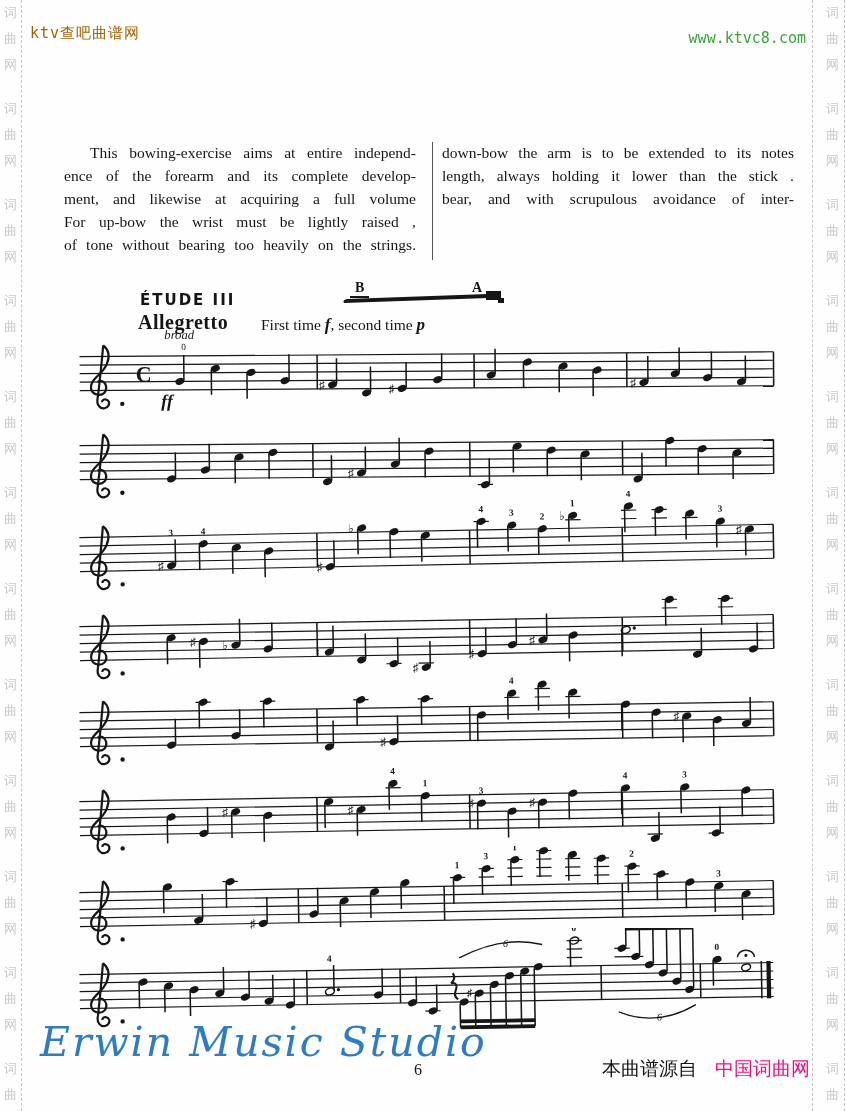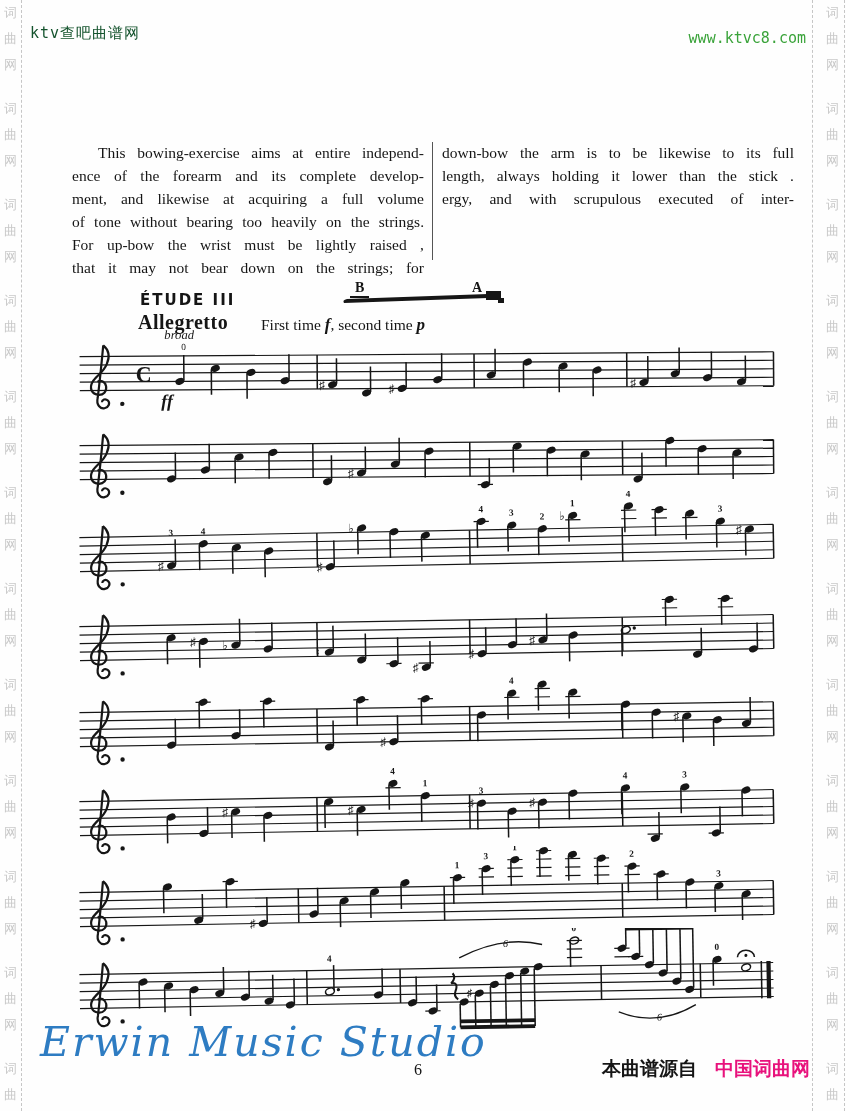--- a/index.html
+++ b/index.html
@@ -16,21 +16,21 @@
   
   .site-left{position:absolute;left:30px;top:24px;font-family:"DejaVu Sans Mono",monospace;
              font-size:15px;letter-spacing:1px;}
   .site-right{position:absolute;right:40px;top:29px;font-family:"DejaVu Sans Mono",monospace;
               font-size:15px;}
   
   .title{position:absolute;left:40px;width:766px;top:74px;text-align:center;
          font-weight:bold;font-size:18px;word-spacing:3px;letter-spacing:.4px;}
   
   .col{position:absolute;top:141px;width:352px;font-size:15.5px;line-height:23px;word-spacing:1.5px;}
-  .col-left{left:72px;}
+  .col-left{left:64px;}
   .col-right{left:442px;}
   .pline{text-align:justify;text-align-last:justify;white-space:nowrap;
          text-align-last:justify;}
   .pline.ind{padding-left:26px;}
   .pline.noj{text-align:left;text-align-last:left;}
   .col-div{position:absolute;left:432px;top:142px;height:118px;width:1px;background:#555;}
   
   .etude-label{position:absolute;left:140px;top:291px;font-family:"DejaVu Sans",sans-serif;
                font-weight:bold;font-size:15px;letter-spacing:2px;}
   .tempo{position:absolute;left:138px;top:311px;font-size:20px;font-weight:bold;letter-spacing:.5px;}
@@ -41,21 +41,21 @@
   .bow-b{left:350px;top:281px;}
   .bow-a{left:467px;top:281px;}
   .bow-svg{position:absolute;left:338px;top:283px;pointer-events:none;}
   
   .staff{position:absolute;left:62px;pointer-events:none;}
   
   .studio{position:absolute;left:40px;top:1018px;font-family:"DejaVu Serif",serif;
           font-style:italic;font-size:41px;letter-spacing:2px;}
   .pageno{position:absolute;left:414px;top:1061px;font-size:16px;}
   .source{position:absolute;left:602px;top:1056px;font-family:"DejaVu Sans",sans-serif;
-          font-weight:bold;font-size:19px;display:flex;gap:18px;white-space:nowrap;}
+          font-weight:normal;font-size:19px;display:flex;gap:18px;white-space:nowrap;}
 </style>
 </head>
 <body>
 
 <div class="page">
 
   <div class="wm-col wm-left" id="wm-left">
       <span class="wm-char" style="top: 6px;">词</span>
       <span class="wm-char" style="top: 32px;">曲</span>
       <span class="wm-char" style="top: 58px;">网</span>
@@ -123,37 +123,36 @@
       <span class="wm-char" style="top: 870px;">词</span>
       <span class="wm-char" style="top: 896px;">曲</span>
       <span class="wm-char" style="top: 922px;">网</span>
       <span class="wm-char" style="top: 966px;">词</span>
       <span class="wm-char" style="top: 992px;">曲</span>
       <span class="wm-char" style="top: 1018px;">网</span>
       <span class="wm-char" style="top: 1062px;">词</span>
       <span class="wm-char" style="top: 1088px;">曲</span>
     </div>
 
-  <div class="site-left" style="color: #14532d;">ktv查吧曲谱网</div>
+  <div class="site-left" style="color: #a16207;">ktv查吧曲谱网</div>
   <div class="site-right" style="color: rgb(58, 163, 58);">www.ktvc8.com</div>
 
 
   <div class="col col-left">
     <div class="pline ind">This bowing-exercise aims at entire independ-</div>
     <div class="pline">ence of the forearm and its complete develop-</div>
     <div class="pline">ment, and likewise at acquiring a full volume</div>
+    <div class="pline">For up-bow the wrist must be lightly raised ,</div>
     <div class="pline">of tone without bearing too heavily on the strings.</div>
-    <div class="pline">For up-bow the wrist must be lightly raised ,</div>
-    <div class="pline">that it may not bear down on the strings; for</div>
   </div>
   <div class="col-div"></div>
   <div class="col col-right">
-    <div class="pline">down-bow the arm is to be likewise to its full</div>
+    <div class="pline">down-bow the arm is to be extended to its notes</div>
     <div class="pline">length, always holding it lower than the stick .</div>
-    <div class="pline">ergy, and with scrupulous executed of inter-</div>
+    <div class="pline">bear, and with scrupulous avoidance of inter-</div>
   </div>
 
   <div class="etude-label">ÉTUDE III</div>
   <div class="tempo">Allegretto</div>
   <div class="direction"><span>First time </span><span class="dyn">f</span><span>, second time </span><span class="dyn">p</span></div>
 
   <span class="bow-letter bow-b">B</span>
   <span class="bow-letter bow-a">A</span>
   <svg class="bow-svg" width="178" height="28" viewBox="0 0 178 28">
     <path d="M6,20 Q4,17 9,16 L150,11 L150,15 Z" fill="#161616"></path>

